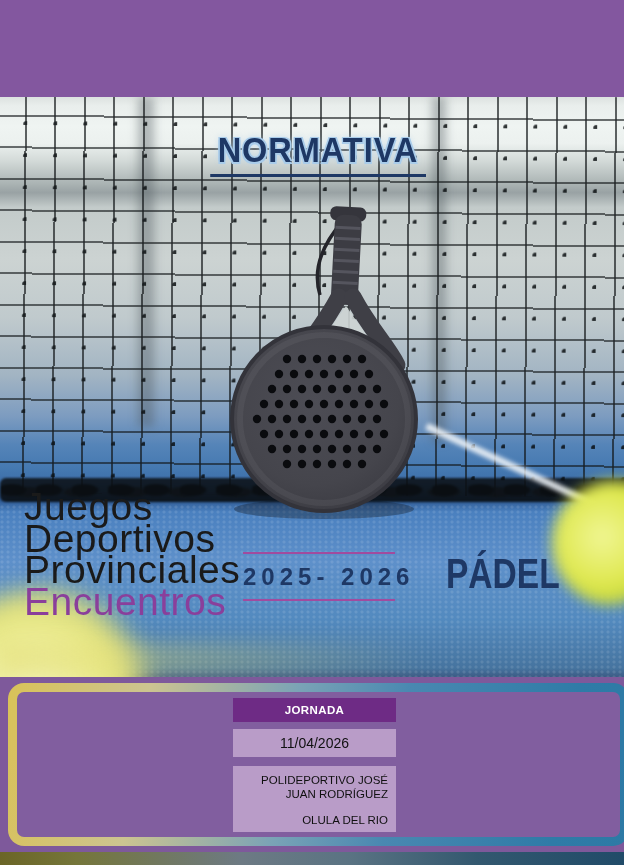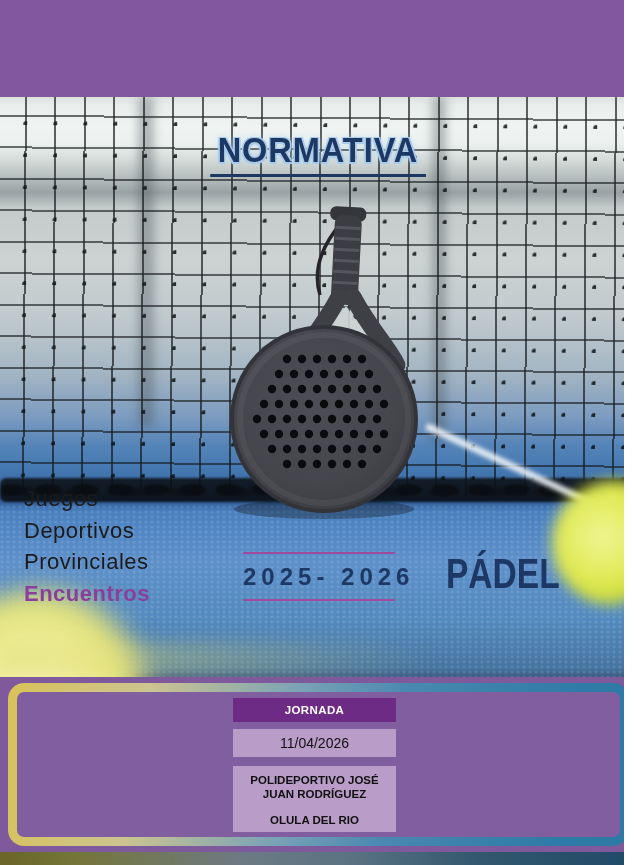--- a/index.html
+++ b/index.html
@@ -67,54 +67,54 @@
   
   .normativa{
     position:absolute;left:50%;top:33px;margin:0;
     transform:translateX(-50%) scaleX(.93);transform-origin:center top;
     font-size:35px;font-weight:800;letter-spacing:1px;color:var(--navy,#1E3865);
     border-bottom:3px solid var(--navy,#1E3865);padding:0 8px 4px;white-space:nowrap;
     text-shadow:-1.5px -1.5px 0 var(--title_halo,#A9CCEA), 1.5px -1.5px 0 var(--title_halo,#A9CCEA),
       -1.5px 1.5px 0 var(--title_halo,#A9CCEA), 1.5px 1.5px 0 var(--title_halo,#A9CCEA),
       0 0 7px rgba(176,210,238,.9);
   }
-  .program{position:absolute;left:24px;top:386px;font-size:22px;line-height:31.5px;letter-spacing:.5px;color:var(--text_dark,#1A1A1A);font-weight:400;}
-  .program .accent{color:var(--encuentros,#8A3F9B);font-weight:bold;}
+  .program{position:absolute;left:24px;top:394px;font-size:39px;line-height:31.5px;letter-spacing:.5px;color:var(--text_dark,#1A1A1A);font-weight:400;}
+  .program .accent{color:var(--encuentros,#8A3F9B);}
   .season{
     position:absolute;left:243px;top:455px;width:152px;text-align:center;
     border-top:2px solid var(--season_line,#A14B9E);border-bottom:2px solid var(--season_line,#A14B9E);
     padding:9px 0 8px;font-size:24px;font-weight:bold;letter-spacing:5px;color:var(--navy,#1E3865);white-space:nowrap;
   }
   .sport{
     position:absolute;left:446px;top:452px;font-size:43px;font-weight:bold;color:var(--navy,#1E3865);
     transform:scaleX(.78);transform-origin:left top;white-space:nowrap;
   }
   
   .bottom-box{position:absolute;left:0;top:677px;width:636px;height:175px;background:var(--box_purple,#7E599B);}
   .ring{
     position:absolute;left:8px;right:7px;top:6px;bottom:6px;
     border:9px solid transparent;border-radius:16px;
     background:
       linear-gradient(var(--panel_purple,#815E9F),var(--panel_purple,#815E9F)) padding-box,
       linear-gradient(100deg,#d9c258,#ccc491 22%,#7aa3b6 45%,#4988b1 62%,#2f7ba7 88%,#2d7aa5) border-box;
   }
-  .bar{position:absolute;left:233px;width:163px;box-sizing:border-box;text-align:center;}
+  .bar{position:absolute;left:233px;width:163px;box-sizing:border-box;text-align:right;}
   .header-bar{
     top:21px;height:24px;background:var(--jornada_bar,#6E2B85);
     color:#ffffff;font-size:11.5px;font-weight:bold;letter-spacing:.4px;
     display:flex;align-items:center;justify-content:center;
   }
   .date-bar{
     top:52px;height:28px;background:var(--light_bar,#B99CC8);
     color:#101010;font-size:14px;font-weight:normal;
     display:flex;align-items:center;justify-content:center;
   }
   .venue-bar{
     top:89px;height:66px;background:var(--light_bar,#B99CC8);
-    color:#101010;font-size:11.5px;font-weight:bold;line-height:14px;
+    color:#101010;font-size:11.5px;font-weight:normal;line-height:14px;
     padding:7px 8px 0;
   }
   .venue-bar .city{margin-top:12px;}
   
   .bottom-strip{
     position:absolute;left:0;top:852px;width:636px;height:13px;
     background:linear-gradient(90deg,#6b6526,#75763a 12%,#6d7a84 38%,#5a7383 55%,#33586f 75%,#1f4a68);
   }
 </style>
 </head>

